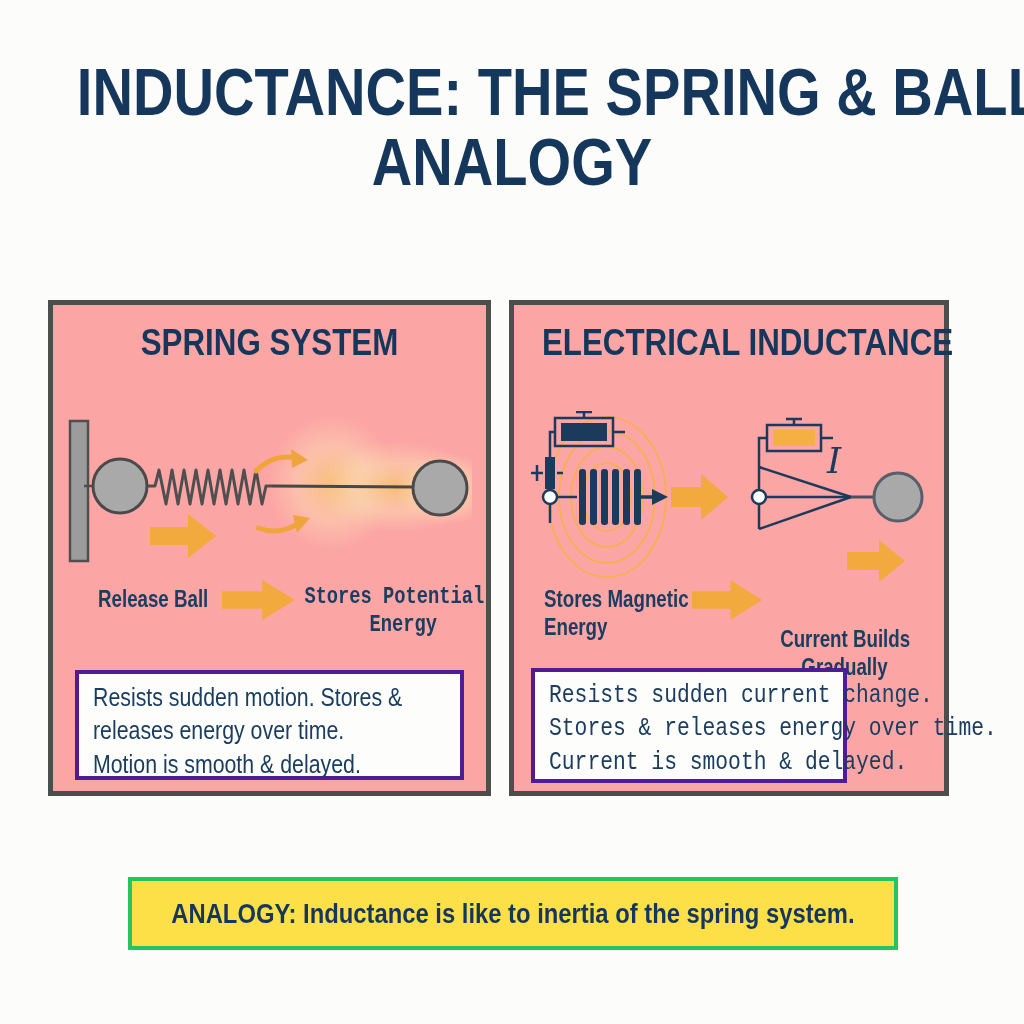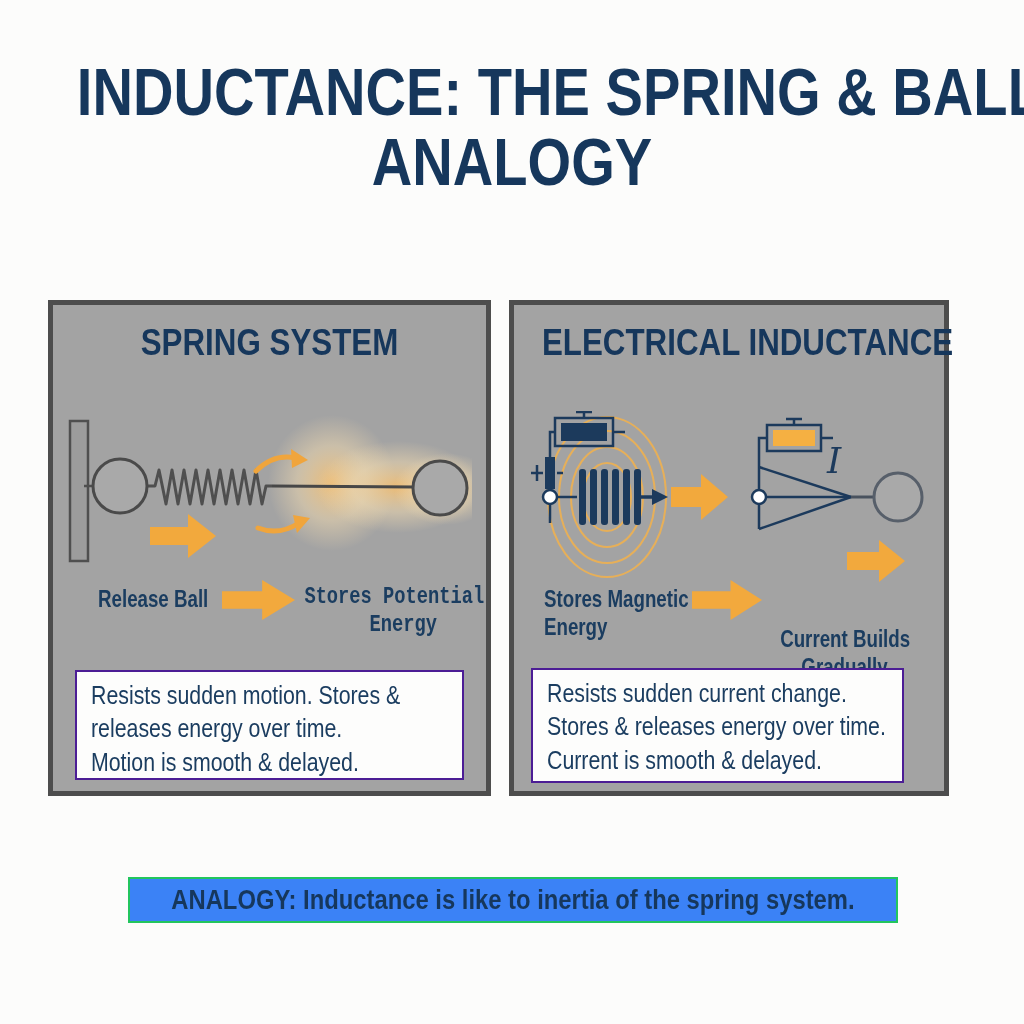--- a/index.html
+++ b/index.html
@@ -8,49 +8,49 @@
     background:#fcfcfb;
     font-family:"Liberation Sans", sans-serif;
   }
   .title-wrap{
     position:absolute;top:58px;left:0;width:100%;text-align:center;
     color:#16375c;font-weight:bold;font-size:66px;line-height:1.06;letter-spacing:0px;
   }
   .title-line{transform:scaleX(0.85);transform-origin:center top;white-space:nowrap;}
   .panel{
     position:absolute;top:300px;height:496px;border:5px solid #4d4d4d;
-    background:#a3a3a3;box-sizing:border-box;
+    background:#fca5a5;box-sizing:border-box;
   }
   #left-panel{left:48px;width:443px;}
   #right-panel{left:509px;width:440px;}
   .panel-title{
     position:absolute;top:17px;left:0;width:100%;text-align:center;
     font-weight:bold;font-size:36px;color:#16375c;
     transform:scaleX(0.87);transform-origin:center top;white-space:nowrap;
   }
   .illu{position:absolute;left:7px;top:106px;}
   .lbl{position:absolute;font-weight:bold;color:#1b3d60;font-size:24px;line-height:1.18;}
   .cxl{transform:scaleX(0.78);transform-origin:left top;white-space:nowrap;}
   .cxr{transform:scaleX(0.78);transform-origin:right top;white-space:nowrap;}
   .cxc{transform:scaleX(0.78);transform-origin:center top;white-space:nowrap;}
   .lbl-right{text-align:right;}
   .lbl-center{text-align:center;}
   .harrow{
     position:absolute;background:#f2a93d;width:73px;height:40px;
     clip-path:polygon(0 28%,55% 28%,55% 0,100% 50%,55% 100%,55% 72%,0 72%);
   }
   .desc{
-    position:absolute;border:2px solid #4c1d95;background:#fdfdfc;
+    position:absolute;border:4px solid #4c1d95;background:#fdfdfc;
     box-sizing:border-box;padding:7px 14px;
   }
   .dl{display:block;font-size:26px;color:#1b3d60;line-height:1.28;
       transform:scaleX(0.82);transform-origin:left center;white-space:nowrap;}
   .footer-box{
-    position:absolute;left:128px;top:877px;width:770px;height:46px;
-    border:2px solid #22c55e;box-sizing:border-box;background:#3b82f6;
+    position:absolute;left:128px;top:877px;width:770px;height:73px;
+    border:4px solid #22c55e;box-sizing:border-box;background:#fde047;
     display:flex;align-items:center;justify-content:center;
   }
   .footer-text{
     font-size:28px;font-weight:bold;color:#16375c;
     transform:scaleX(0.85);white-space:nowrap;
   }
 </style>
 </head>
 <body>
 
@@ -177,21 +177,21 @@
   <div class="lbl" style="left:30px;top:280px;width:170px;">
     <div class="cxl">Stores Magnetic</div>
     <div class="cxl">Energy</div>
   </div>
   <div class="harrow" style="left:178px;top:275px;width:70px;"></div>
   <div class="lbl lbl-center" style="left:248px;top:278px;width:165px;margin-top:42px;">
     <div class="cxc">Current Builds</div>
     <div class="cxc">Gradually</div>
   </div>
 
-  <div class="desc" style="left:17px;top:363px;width:373px;height:115px;">
+  <div class="desc" style="left:17px;top:363px;width:316px;height:115px;font-family:Liberation Mono, monospace;">
     <span class="dl">Resists sudden current change.</span>
     <span class="dl">Stores &amp; releases energy over time.</span>
     <span class="dl">Current is smooth &amp; delayed.</span>
   </div>
 </div>
 
 <div class="footer-box">
   <div class="footer-text">ANALOGY: Inductance is like to inertia of the spring system.</div>
 </div>
 

